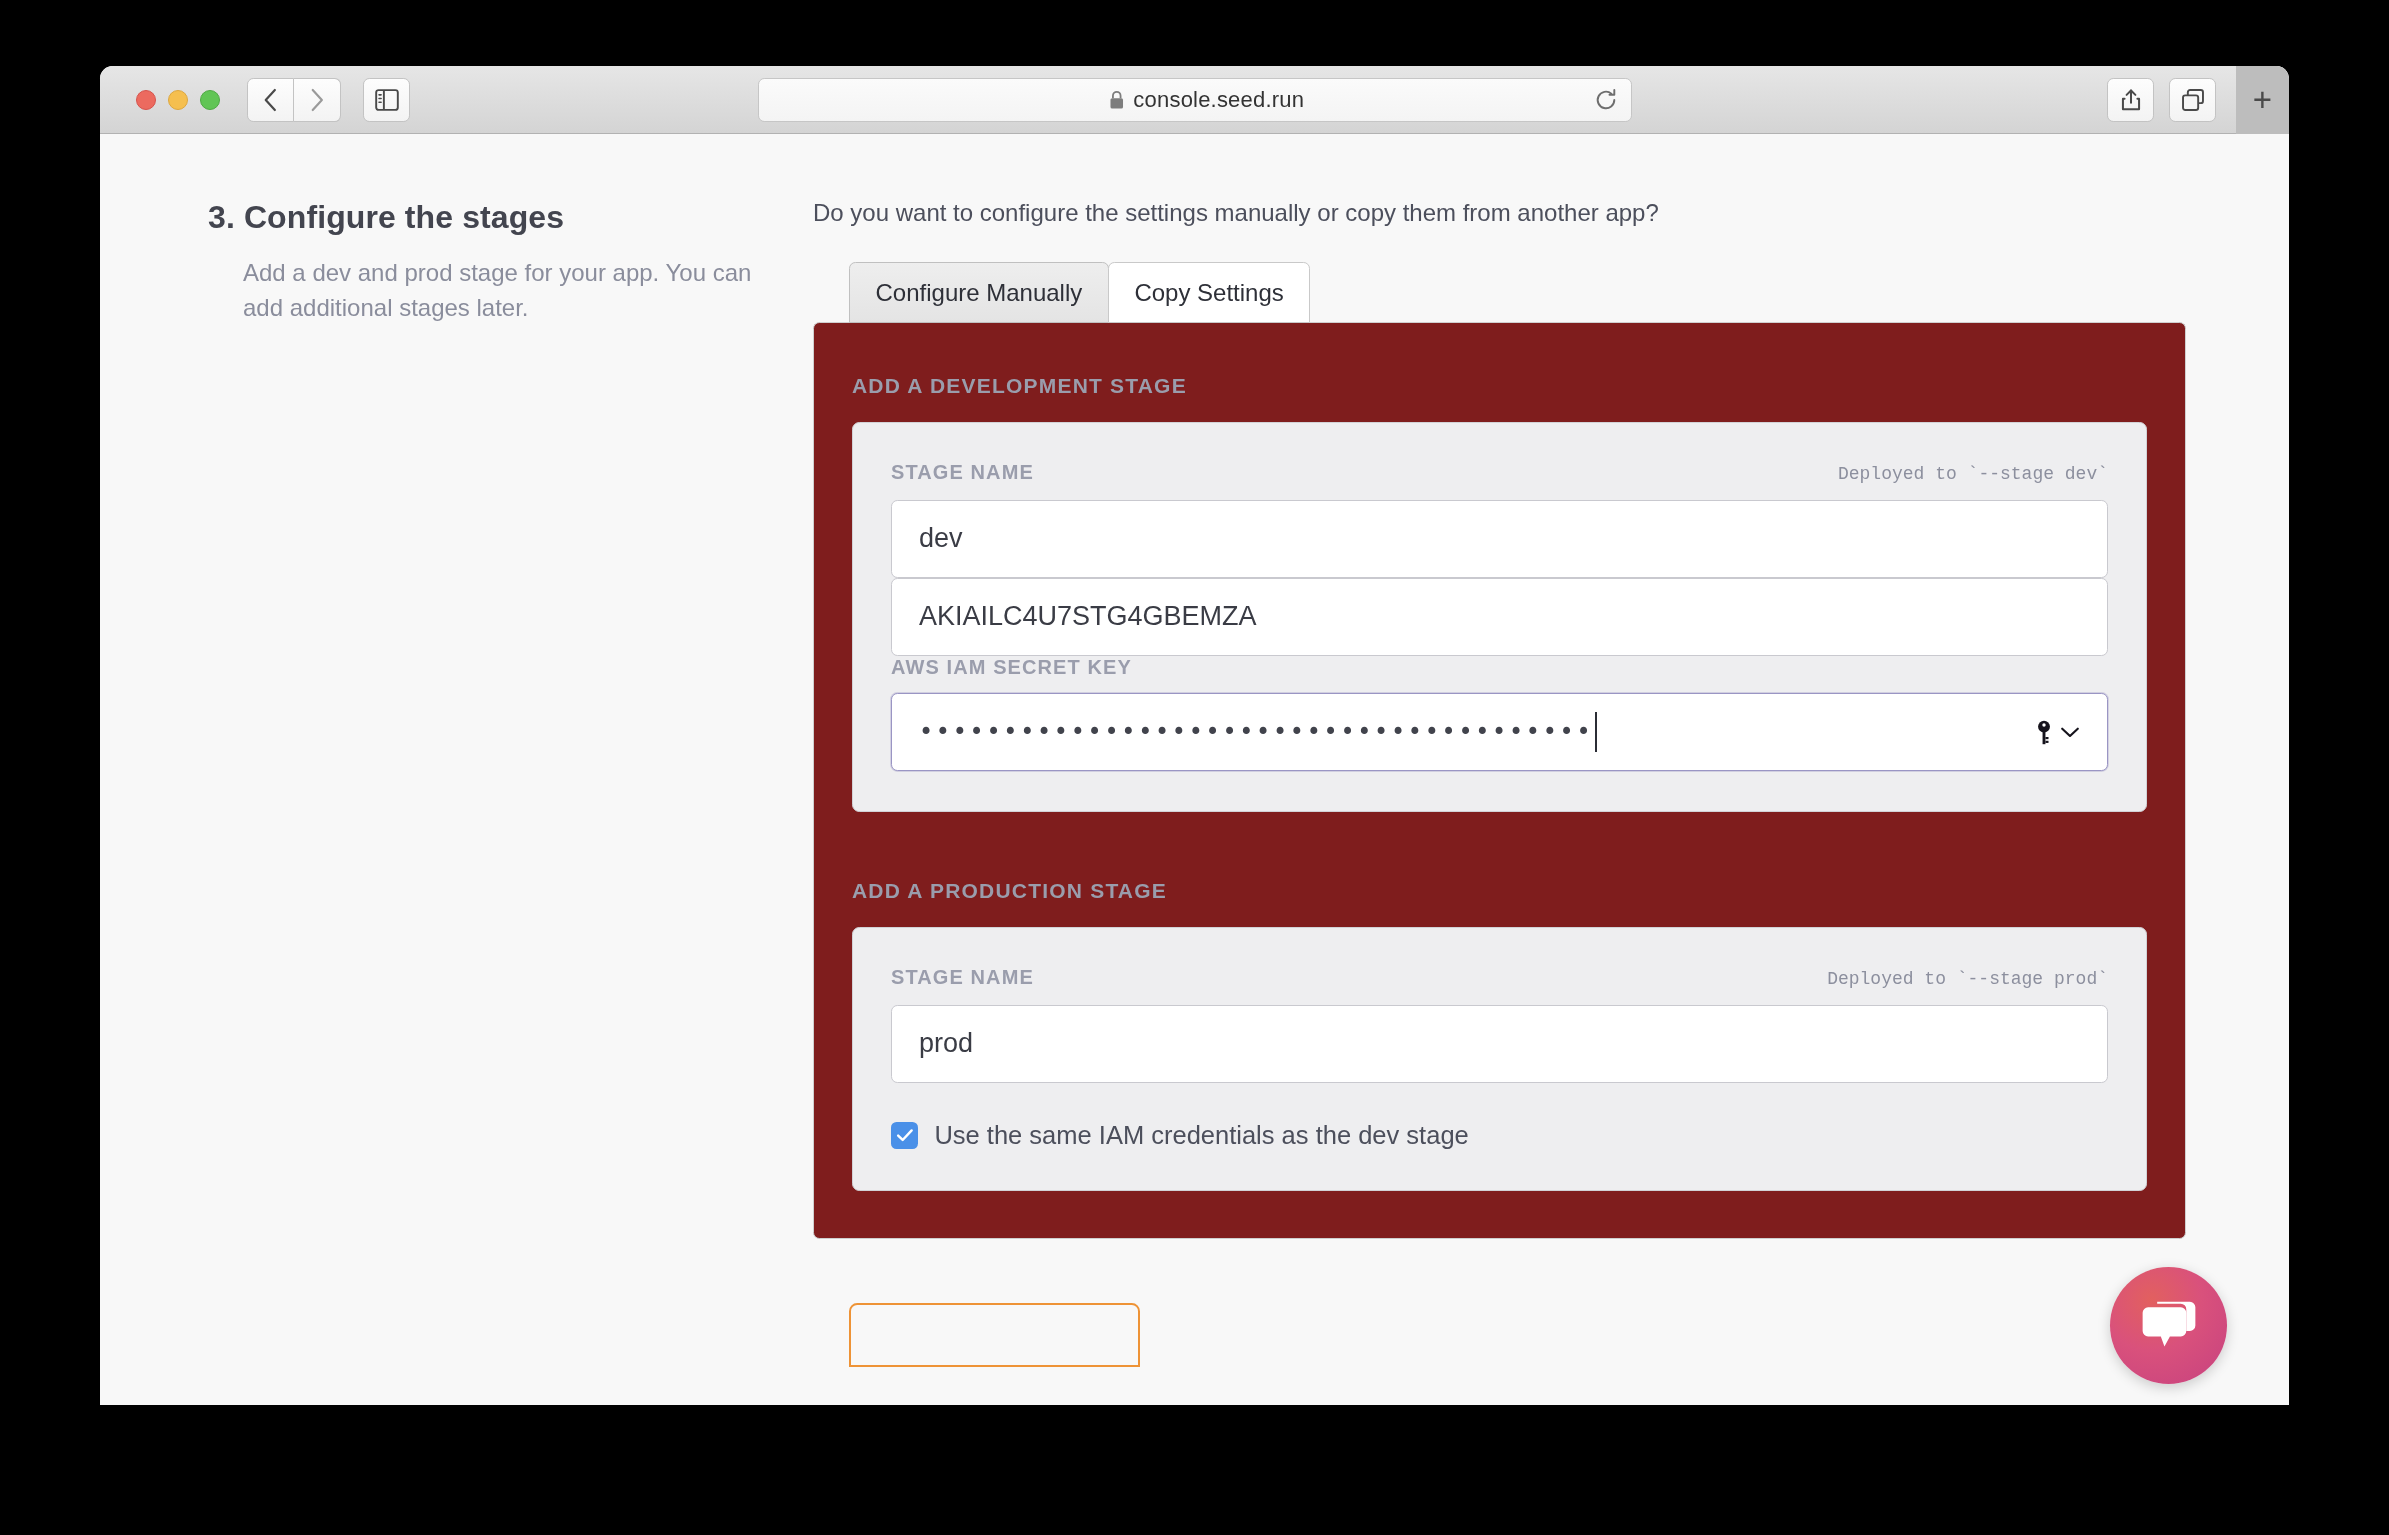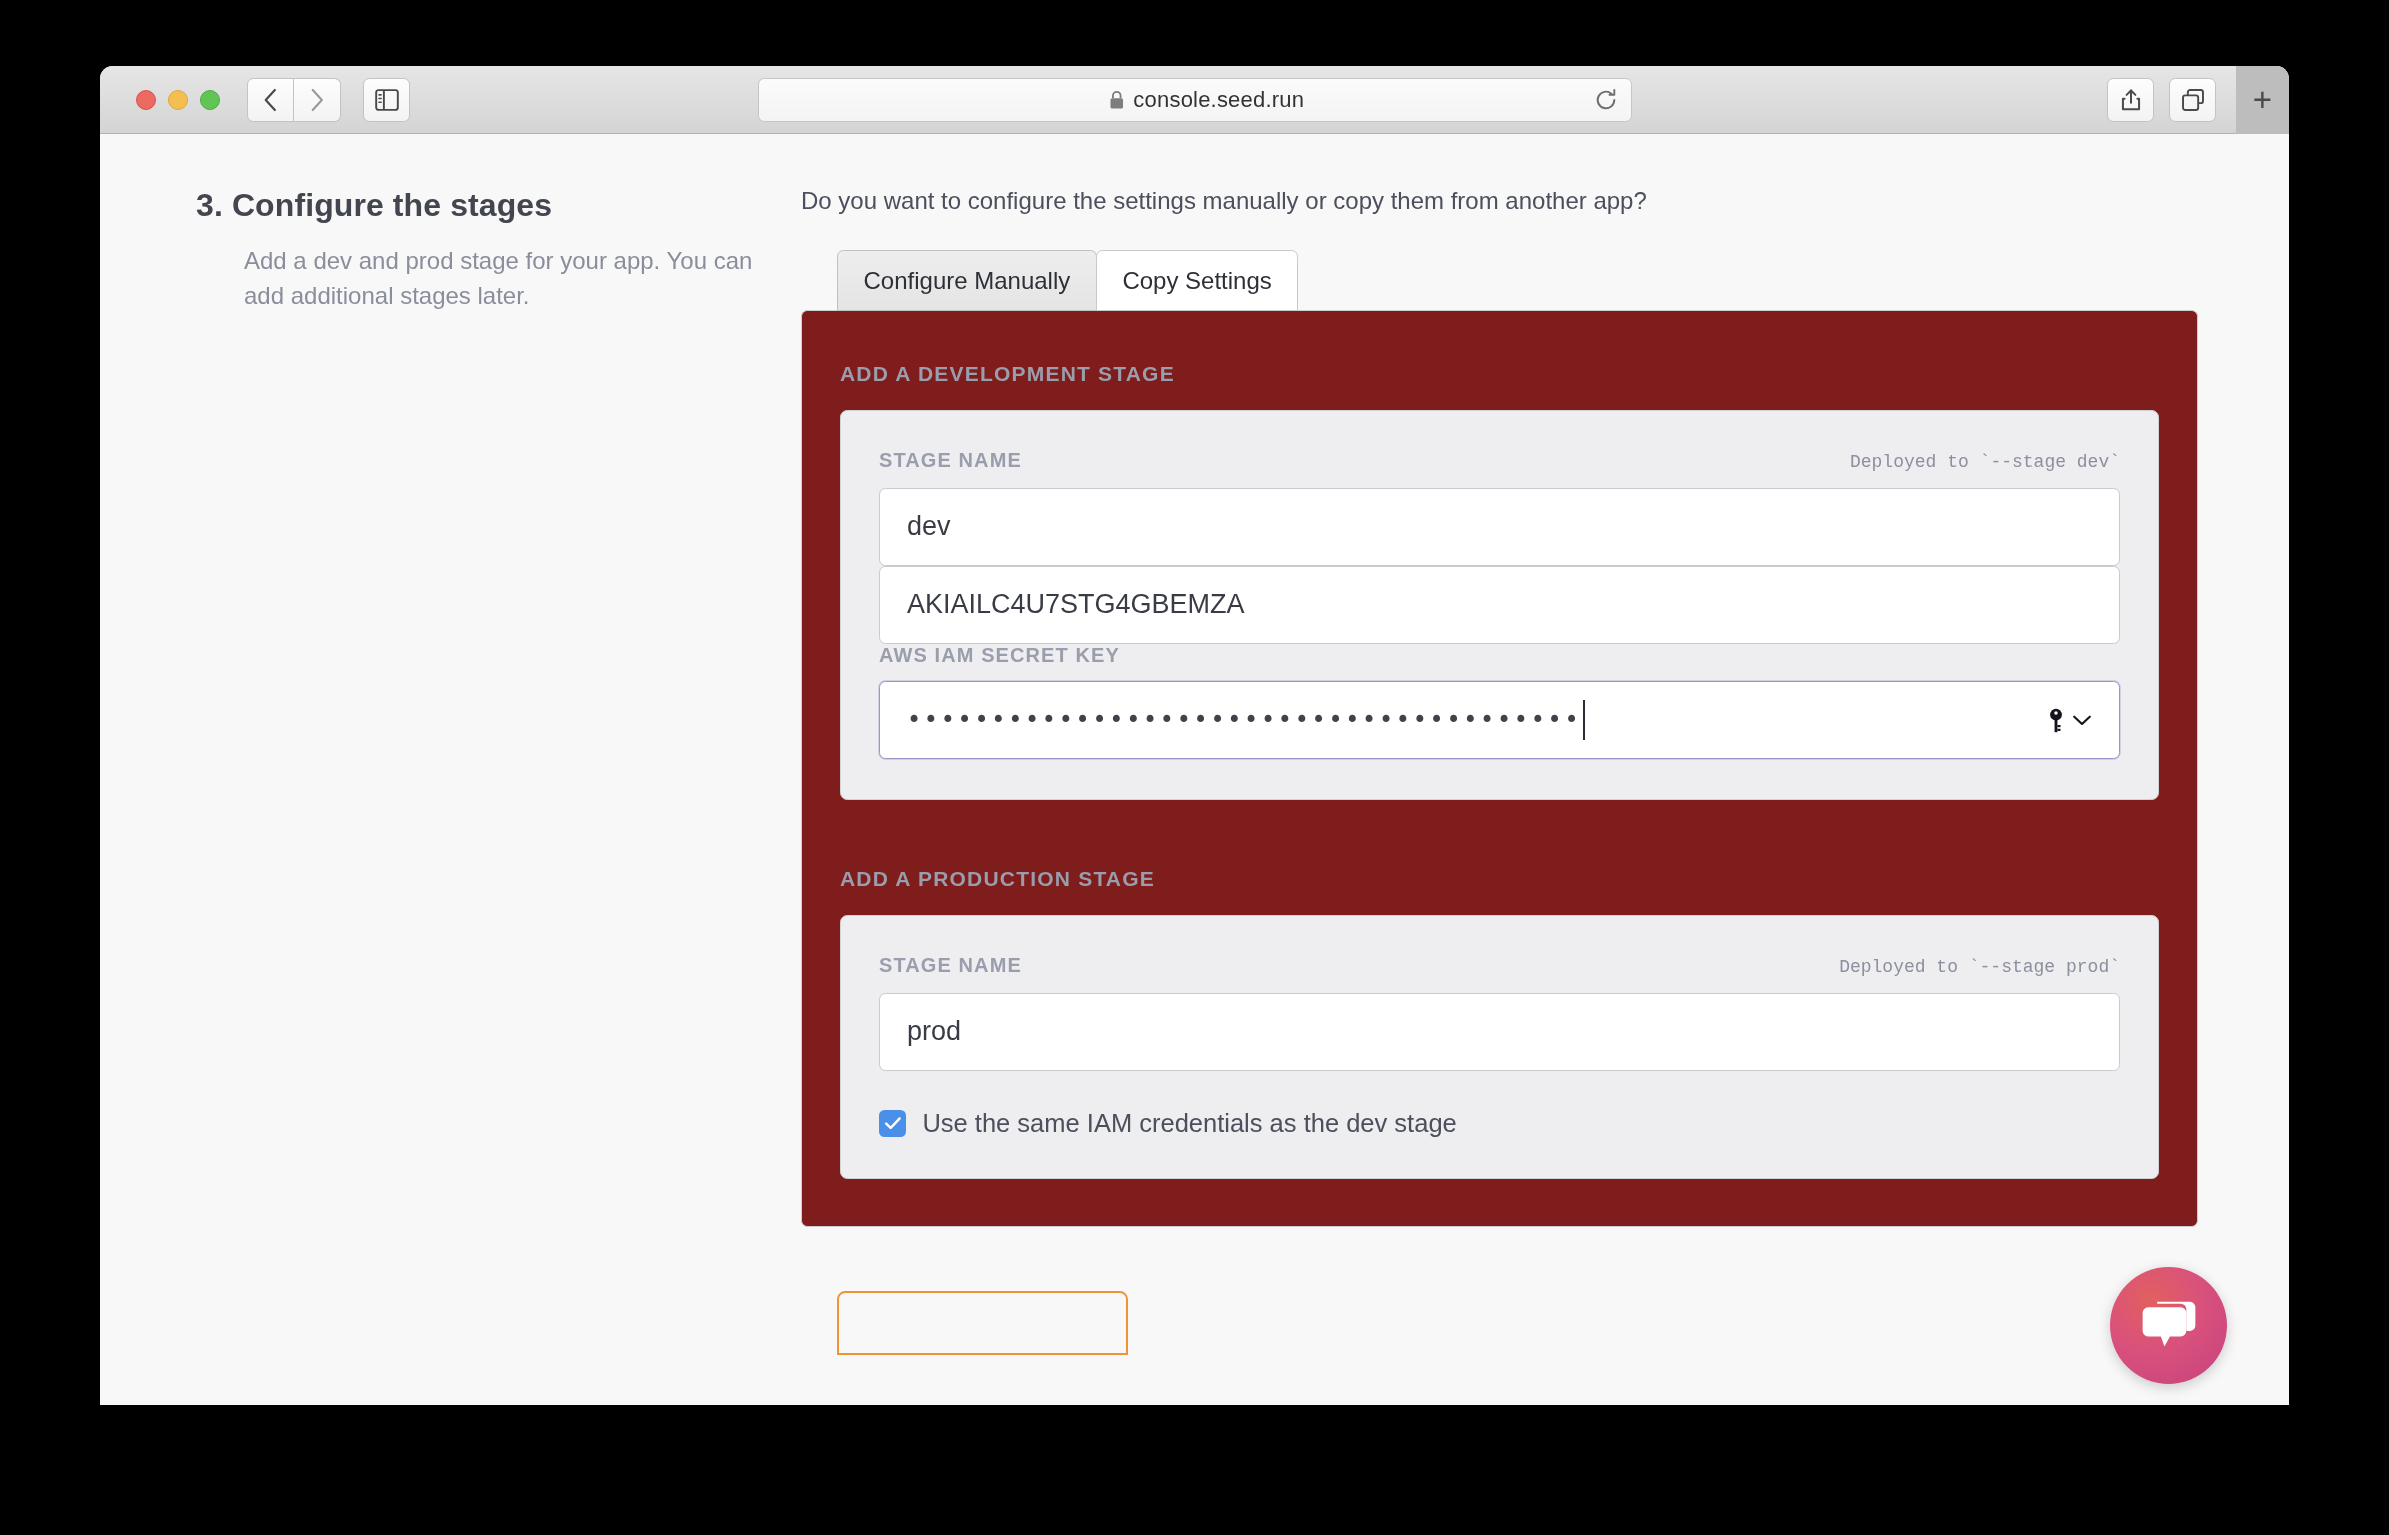--- a/index.html
+++ b/index.html
@@ -84,36 +84,36 @@
     display: flex; align-items: center; justify-content: center;
     font-size: 33px; font-weight: 300;
     margin-left: 20px; margin-right: -18px;
   }
 
   
   #page {
     position: relative;
     height: 1270px;
     background: #f8f8f8;
-    padding: 0;
+    padding: 12px;
   }
 
   #content-wrap {
     display: flex;
     padding: 53px 0 0 0;
   }
 
   
   #left-col { width: 701px; padding-left: 96px; padding-right: 27px; }
   #step-title {
     font-size: 32px; font-weight: bold; color: #43454f;
     letter-spacing: 0.1px;
   }
   #step-desc {
-    margin-top: 20px; margin-left: 48px;
+    margin-top: 20px; margin-left: 35px;
     font-size: 24px; line-height: 1.45; color: #8a8d9c;
     max-width: 565px;
   }
 
   
   #right-col { flex: 1; padding-right: 91px; }
   #question {
     font-size: 24px; color: #4c4f5c;
     margin-bottom: 35px;
   }

